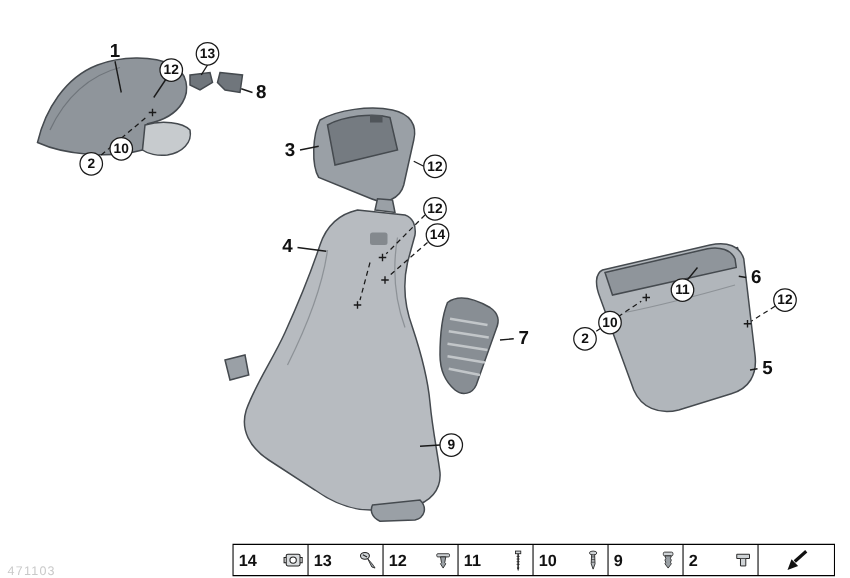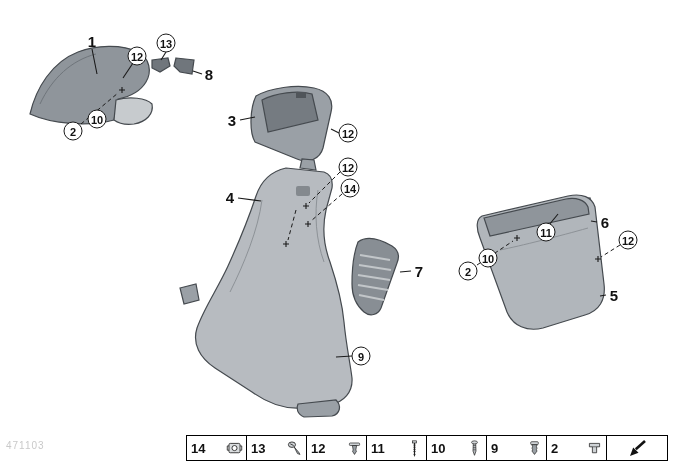--- a/index.html
+++ b/index.html
@@ -27,21 +27,21 @@
   .legend .cell{
     width:60px;height:100%;box-sizing:border-box;border-right:1px solid #000;
     display:flex;align-items:center;justify-content:space-between;
     padding:0 3px 0 4px;cursor:pointer;background:#fff;
   }
   .legend .cell:last-child{border-right:none;}
   .legend .num{font-weight:bold;font-size:13px;color:#111;}
   .legend svg{flex:0 0 auto;}
   .legend .arrow-cell{justify-content:center;}
   .watermark{
-    position:absolute;left:6px;top:440px;font-size:10px;color:#c9c9c9;
+    position:absolute;left:6px;top:452px;font-size:10px;color:#c9c9c9;
     letter-spacing:1px;
   }
 </style>
 </head>
 <body>
 
 <div class="stage">
 
   <svg class="canvas" width="680" height="462" viewBox="0 0 680 462">
 

